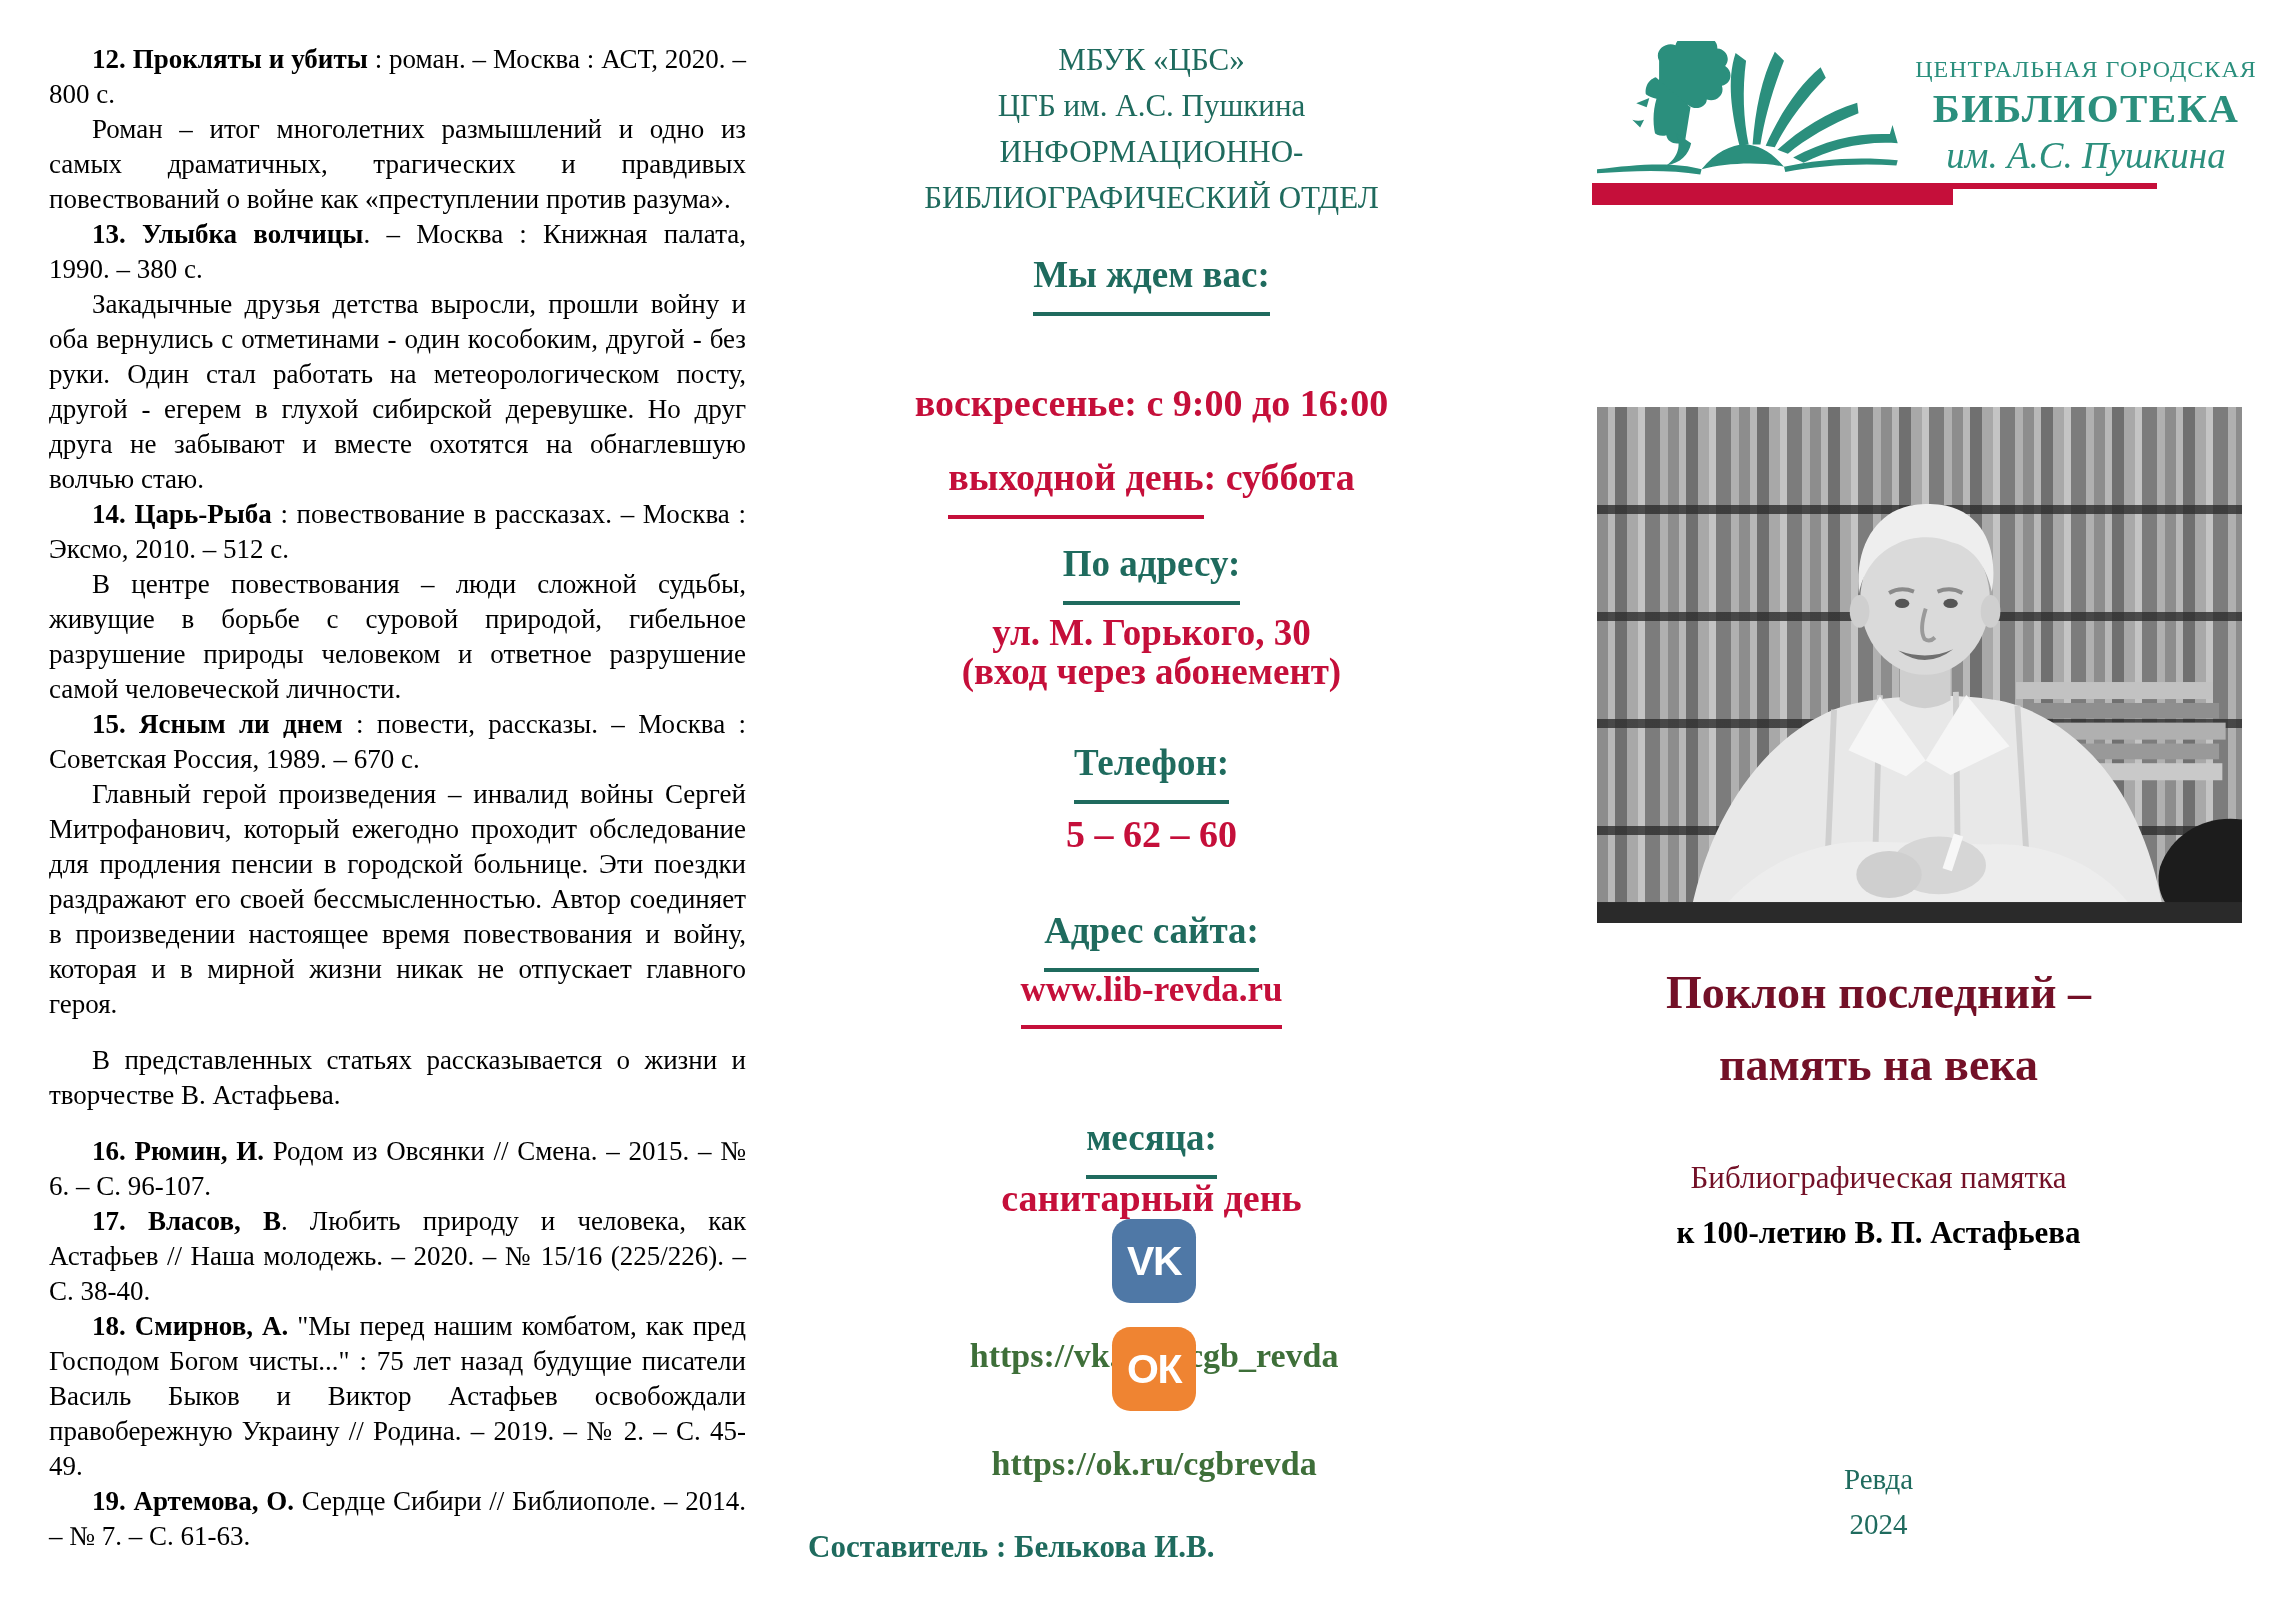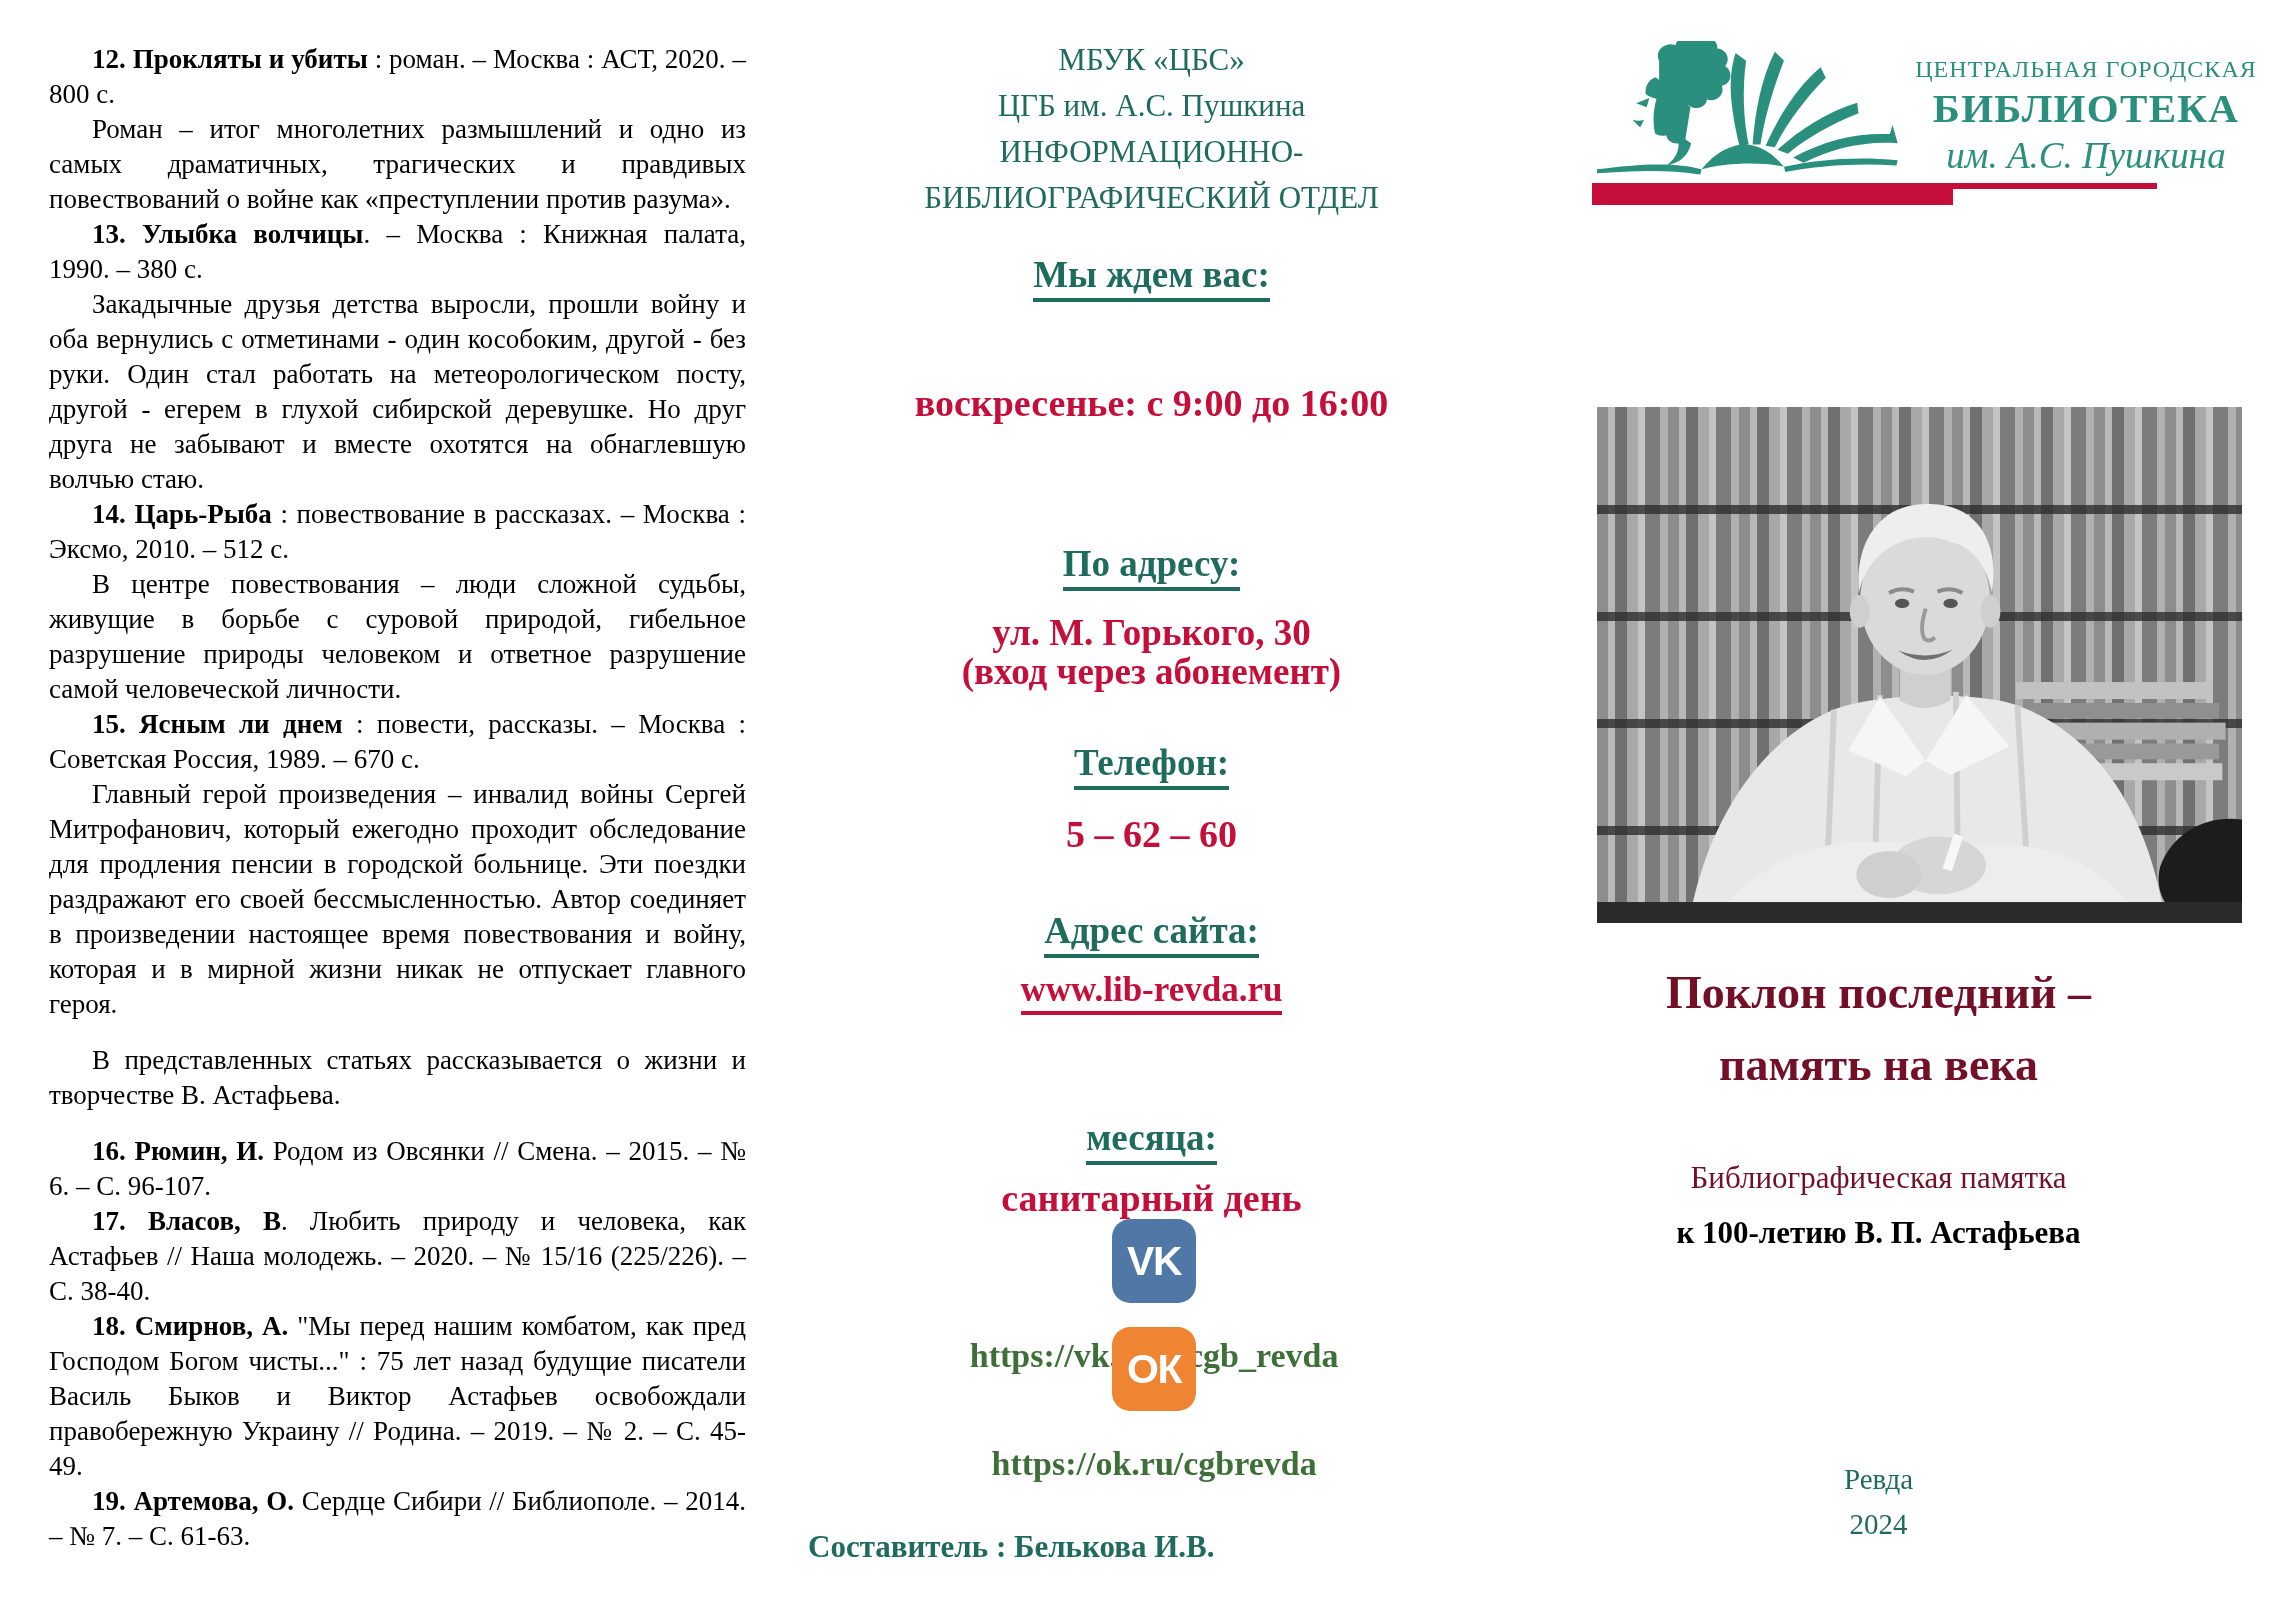--- a/index.html
+++ b/index.html
@@ -14,21 +14,21 @@
   }
   .col-left p{margin:0;text-indent:43px;}
   .b{font-weight:bold;}
   .gap-top{margin-top:21px !important;}
   
   .col-mid{position:absolute;left:808px;top:0;width:687px;height:1426px;}
   .midblk{position:absolute;left:0;width:100%;text-align:center;}
   .org{color:#1f6b5e;font-size:31px;line-height:46px;font-weight:normal;}
   .mid-h{color:#1f6b5e;font-size:37px;font-weight:bold;line-height:1.15;}
   .mid-v{color:#c50f3a;font-size:38px;font-weight:bold;line-height:1.15;}
-  .u{display:inline-block;border-bottom:4.6px solid currentColor;padding-bottom:1px;}
+  .u{display:inline-block;border-bottom:4.6px solid currentColor;padding-bottom:15px;}
   .t-org{top:37px;}
   .t-hoursh{top:254px;}
   .t-hours{top:319px;}
   .t-sunday{top:382px;}
   .t-closed{top:456px;}
   .t-addrh{top:543px;}
   .t-addr{top:613px;font-size:37px;line-height:39px;}
   .t-phoneh{top:742px;}
   .t-phone{top:813px;}
   .t-siteh{top:910px;}
@@ -96,20 +96,21 @@
   <div class="col-mid">
     <div class="midblk org t-org">
       <span style="display:block">МБУК «ЦБС»</span>
       <span style="display:block">ЦГБ им. А.С. Пушкина</span>
       <span style="display:block">ИНФОРМАЦИОННО-</span>
       <span style="display:block">БИБЛИОГРАФИЧЕСКИЙ  ОТДЕЛ</span>
     </div>
 
     <div class="midblk mid-h t-hoursh"><span class="u">Мы ждем вас:</span></div>
     <div class="midblk mid-v t-sunday">воскресенье: с 9:00 до 16:00</div>
+    <div class="midblk mid-v t-closed"><span class="u">выходной день</span><span>: суббота</span></div>
 
     <div class="midblk mid-h t-addrh"><span class="u">По адресу:</span></div>
     <div class="midblk mid-v t-addr">
       <span style="display:block">ул. М. Горького, 30</span>
       <span style="display:block">(вход через абонемент)</span>
     </div>
 
     <div class="midblk mid-h t-phoneh"><span class="u">Телефон:</span></div>
     <div class="midblk mid-v t-phone">5 – 62 – 60</div>
 

